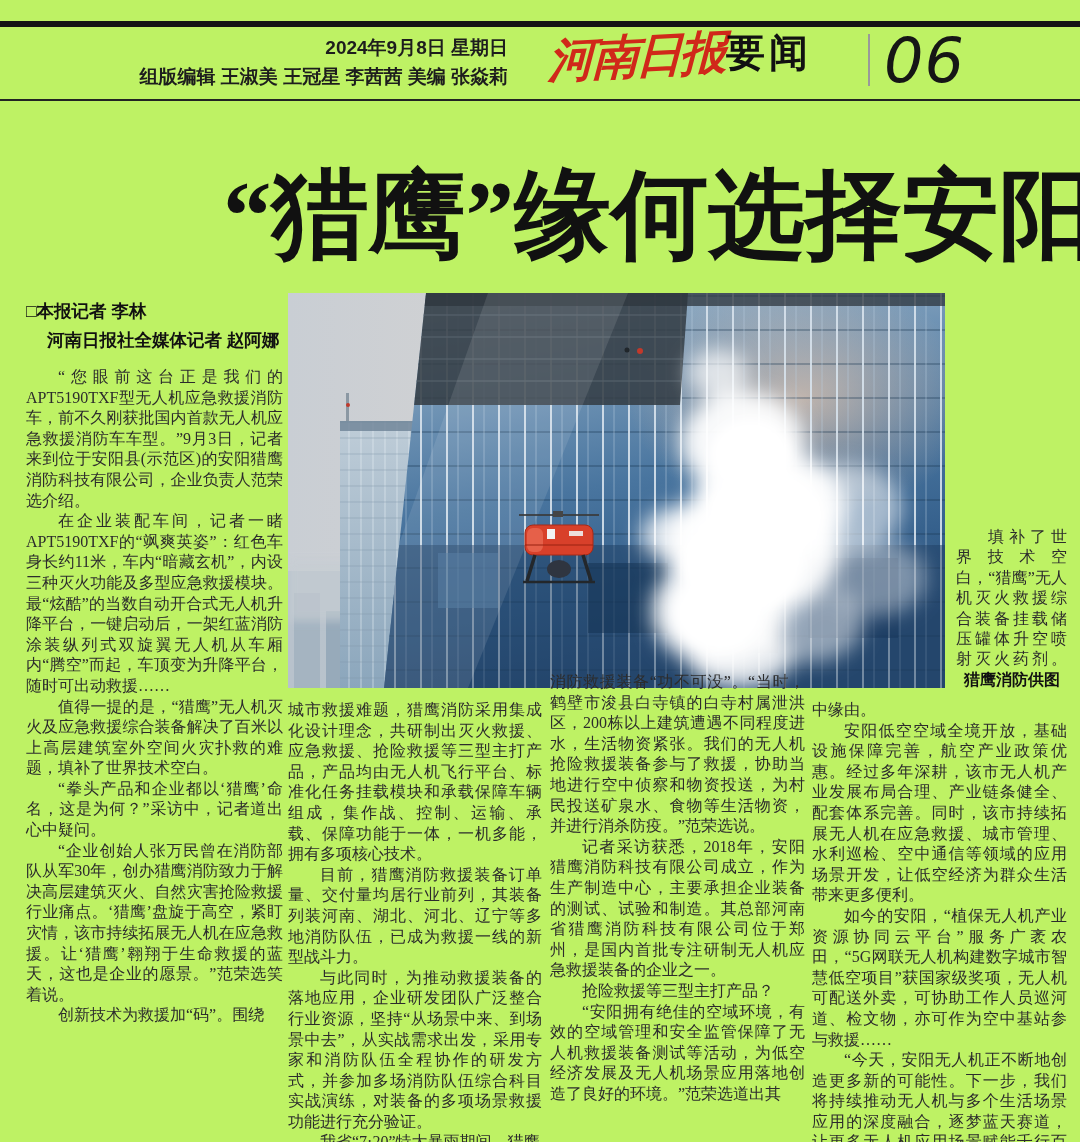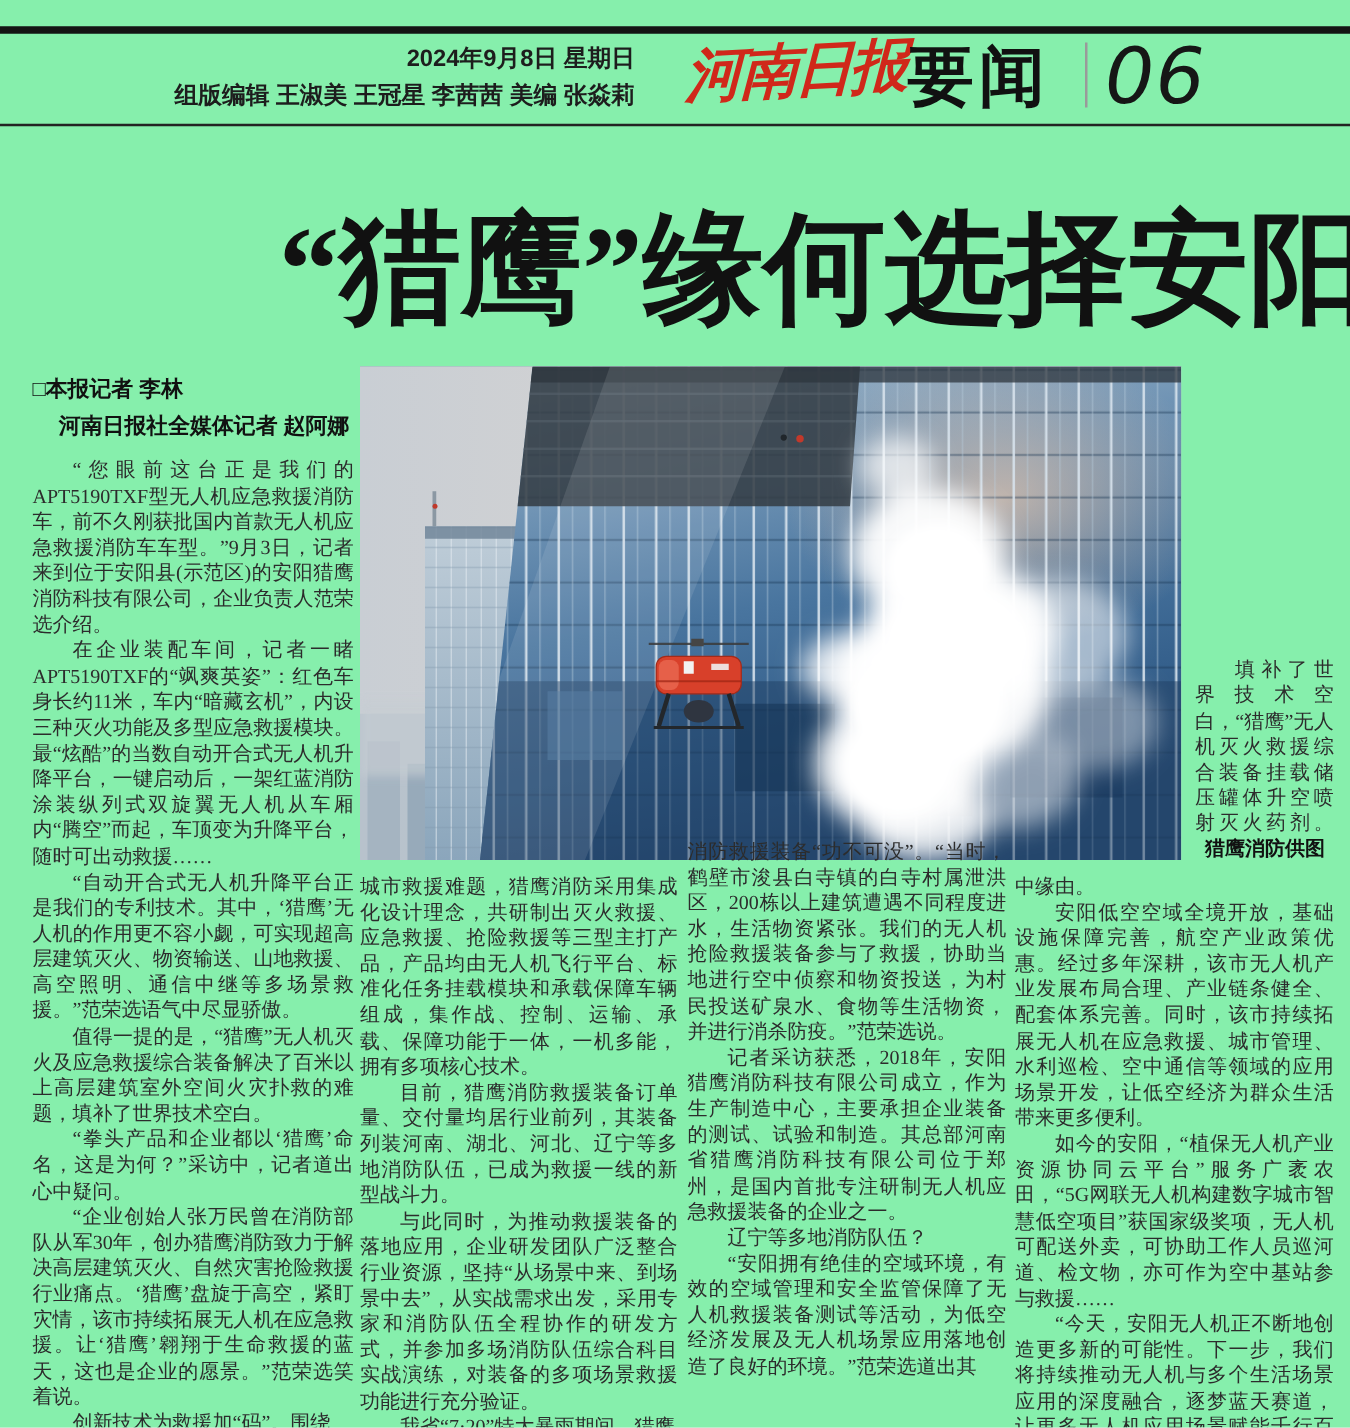--- a/index.html
+++ b/index.html
@@ -1,28 +1,28 @@
 <!DOCTYPE html>
 <html><head>
 <meta charset="utf-8">
 <style>
   html,body{margin:0;padding:0;background:#e9e8e5;}
-  .page{position:relative;width:1080px;height:1142px;margin:0 auto;background:#86efac;
+  .page{position:relative;width:1080px;height:1142px;margin:0 auto;background:#bef264;
         font-family:"Liberation Serif",serif;color:#262626;overflow:hidden;}
   .rule-thick{position:absolute;left:0;top:21px;width:1080px;height:6px;background:#141414;}
   .rule-thin{position:absolute;left:0;top:99px;width:1080px;height:2px;background:#232323;}
 
   
   .pub-info{position:absolute;right:572px;top:33px;text-align:right;
             font-family:"Liberation Sans",sans-serif;font-weight:600;
             font-size:19px;line-height:29px;color:#1d1d1d;white-space:nowrap;}
   .brand{position:absolute;left:548px;top:30px;font-size:47px;font-weight:900;font-style:italic;
          letter-spacing:-3px;transform:rotate(-3deg) skewX(-4deg);transform-origin:left center;
          font-family:"Liberation Serif",serif;white-space:nowrap;}
-  .section{position:absolute;left:726px;top:26px;font-size:53px;font-weight:900;
+  .section{position:absolute;left:726px;top:26px;font-size:39px;font-weight:900;
            font-family:"Liberation Sans",sans-serif;color:#111;letter-spacing:4px;white-space:nowrap;}
   .vert-div{position:absolute;left:868px;top:34px;width:2px;height:52px;background:#9a9a9a;}
   .pageno{position:absolute;left:884px;top:24px;font-size:62px;font-weight:400;
           font-family:"DejaVu Sans",sans-serif;color:#161616;letter-spacing:1px;font-style:italic;}
 
   
   .headline{position:absolute;left:0;top:146px;width:1080px;margin:16px;text-align:right;
             font-size:97px;line-height:1.12;font-weight:900;color:#111;
             font-family:"Liberation Serif",serif;letter-spacing:0px;white-space:nowrap;}
 
@@ -69,21 +69,20 @@
   <h1 class="headline">“猎鹰”缘何选择安阳</h1>
 
   <div class="col col1">
     <div class="byline">
       <div class="b1">□本报记者 李林</div>
       <div class="b2">河南日报社全媒体记者 赵阿娜</div>
     </div>
     <div>
         <p class="ind">“您眼前这台正是我们的APT5190TXF型无人机应急救援消防车，前不久刚获批国内首款无人机应急救援消防车车型。”9月3日，记者来到位于安阳县(示范区)的安阳猎鹰消防科技有限公司，企业负责人范荣选介绍。</p>
         <p class="ind">在企业装配车间，记者一睹APT5190TXF的“飒爽英姿”：红色车身长约11米，车内“暗藏玄机”，内设三种灭火功能及多型应急救援模块。最“炫酷”的当数自动开合式无人机升降平台，一键启动后，一架红蓝消防涂装纵列式双旋翼无人机从车厢内“腾空”而起，车顶变为升降平台，随时可出动救援……</p>
-        <p class="ind">“自动开合式无人机升降平台正是我们的专利技术。其中，‘猎鹰’无人机的作用更不容小觑，可实现超高层建筑灭火、物资输送、山地救援、高空照明、通信中继等多场景救援。”范荣选语气中尽显骄傲。</p>
         <p class="ind">值得一提的是，“猎鹰”无人机灭火及应急救援综合装备解决了百米以上高层建筑室外空间火灾扑救的难题，填补了世界技术空白。</p>
         <p class="ind">“拳头产品和企业都以‘猎鹰’命名，这是为何？”采访中，记者道出心中疑问。</p>
         <p class="ind">“企业创始人张万民曾在消防部队从军30年，创办猎鹰消防致力于解决高层建筑灭火、自然灾害抢险救援行业痛点。‘猎鹰’盘旋于高空，紧盯灾情，该市持续拓展无人机在应急救援。让‘猎鹰’翱翔于生命救援的蓝天，这也是企业的愿景。”范荣选笑着说。</p>
         <p class="ind">创新技术为救援加“码”。围绕</p>
       </div>
   </div>
 
   <div class="photo">
     <svg width="657" height="395" viewBox="0 0 657 395">
       <defs>
@@ -219,21 +218,21 @@
         <p class="">城市救援难题，猎鹰消防采用集成化设计理念，共研制出灭火救援、应急救援、抢险救援等三型主打产品，产品均由无人机飞行平台、标准化任务挂载模块和承载保障车辆组成，集作战、控制、运输、承载、保障功能于一体，一机多能，拥有多项核心技术。</p>
         <p class="ind">目前，猎鹰消防救援装备订单量、交付量均居行业前列，其装备列装河南、湖北、河北、辽宁等多地消防队伍，已成为救援一线的新型战斗力。</p>
         <p class="ind">与此同时，为推动救援装备的落地应用，企业研发团队广泛整合行业资源，坚持“从场景中来、到场景中去”，从实战需求出发，采用专家和消防队伍全程协作的研发方式，并参加多场消防队伍综合科目实战演练，对装备的多项场景救援功能进行充分验证。</p>
         <p class="ind">我省“7·20”特大暴雨期间，猎鹰</p>
       </div>
     </div>
   <div class="col col3">
       <div>
         <p class="">消防救援装备“功不可没”。“当时，鹤壁市浚县白寺镇的白寺村属泄洪区，200栋以上建筑遭遇不同程度进水，生活物资紧张。我们的无人机抢险救援装备参与了救援，协助当地进行空中侦察和物资投送，为村民投送矿泉水、食物等生活物资，并进行消杀防疫。”范荣选说。</p>
         <p class="ind">记者采访获悉，2018年，安阳猎鹰消防科技有限公司成立，作为生产制造中心，主要承担企业装备的测试、试验和制造。其总部河南省猎鹰消防科技有限公司位于郑州，是国内首批专注研制无人机应急救援装备的企业之一。</p>
-        <p class="ind">辽宁等多地消防队伍？</p>
+        <p class="ind">抢险救援等三型主打产品？</p>
         <p class="ind">“安阳拥有绝佳的空域环境，有效的空域管理和安全监管保障了无人机救援装备测试等活动，为低空经济发展及无人机场景应用落地创造了良好的环境。”范荣选道出其</p>
       </div>
     </div>
   <div class="col col4">
       <div>
         <p class="">中缘由。</p>
         <p class="ind">安阳低空空域全境开放，基础设施保障完善，航空产业政策优惠。经过多年深耕，该市无人机产业发展布局合理、产业链条健全、配套体系完善。同时，该市持续拓展无人机在应急救援、城市管理、水利巡检、空中通信等领域的应用场景开发，让低空经济为群众生活带来更多便利。</p>
         <p class="ind">如今的安阳，“植保无人机产业资源协同云平台”服务广袤农田，“5G网联无人机构建数字城市智慧低空项目”获国家级奖项，无人机可配送外卖，可协助工作人员巡河道、检文物，亦可作为空中基站参与救援……</p>
         <p class="ind">“今天，安阳无人机正不断地创造更多新的可能性。下一步，我们将持续推动无人机与多个生活场景应用的深度融合，逐梦蓝天赛道，让更多无人机应用场景赋能千行百业。”安阳市有关负责人表示。②11</p>
       </div>

